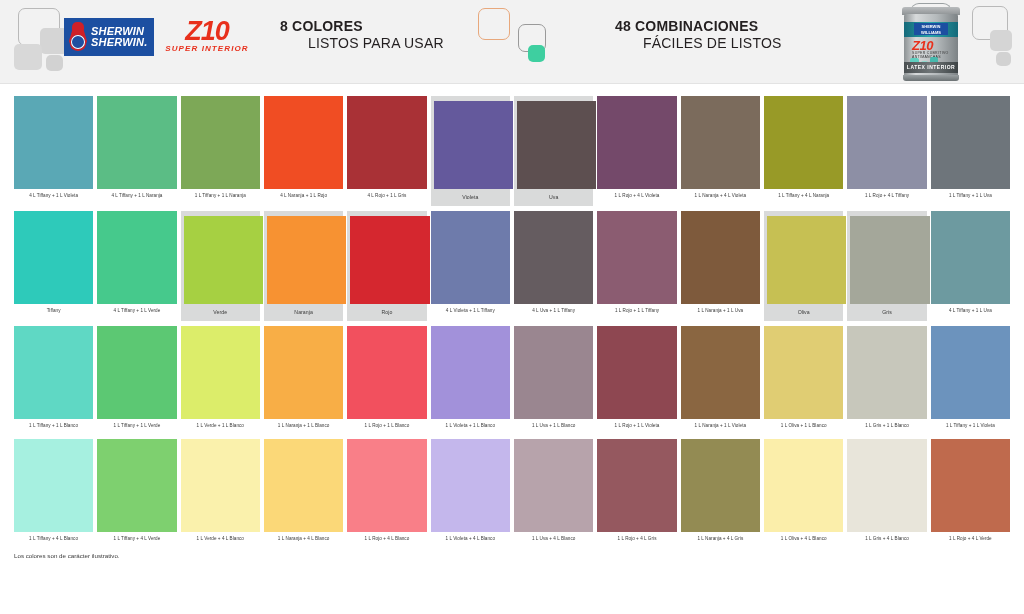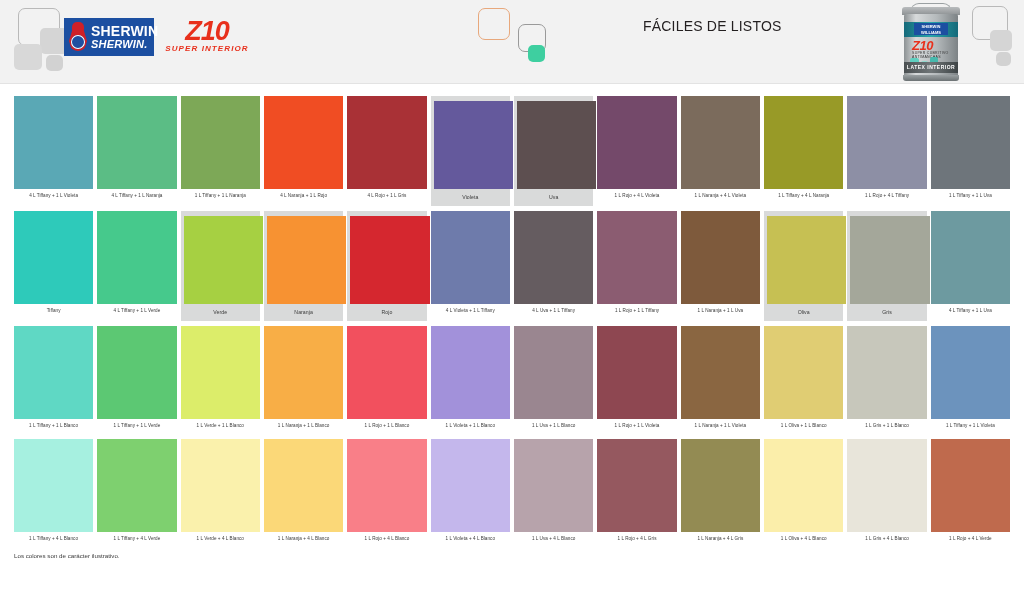--- a/index.html
+++ b/index.html
@@ -58,21 +58,21 @@
     border-radius:0 0 9px 9px;
     clip-path:polygon(20% 0,80% 0,100% 55%,85% 100%,15% 100%,0 55%);
   }
   .sw-globe .world {
     position:absolute; left:3px; top:14px; width:14px; height:14px;
     border-radius:50%; background:#1f4fa0;
     box-shadow:inset 0 0 0 1px #fff;
   }
   .sw-text { color:#fff; line-height:1.02; }
   .sw-text .l1 {
-    font-size:14px; font-weight:bold; 
+    font-size:11px; font-weight:bold; font-style:italic;
     letter-spacing:.2px;
   }
   .sw-text .l2 {
     font-size:11px; font-weight:bold; font-style:italic;
     letter-spacing:.2px;
   }
 
   
   .z10 {
     position:absolute; left:163px; top:18px;
@@ -191,26 +191,31 @@
       <div class="l1">SHERWIN</div>
       <div class="l2">SHERWIN.</div>
     </div>
   </div>
 
   <div class="z10">
     <div class="mark">Z10</div>
     <div class="sub">SUPER INTERIOR</div>
   </div>
 
+  <div class="tagline tag-a">
+    <div class="t1">8 COLORES</div>
+    <div class="t2">LISTOS PARA USAR</div>
+  </div>
 
   <div class="deco deco-outline d5"></div>
   <div class="deco deco-outline d6"></div>
   <div class="deco deco-fill d7"></div>
 
   <div class="tagline tag-b">
+    <div class="t1">48 COMBINACIONES</div>
     <div class="t2">FÁCILES DE LISTOS</div>
   </div>
 
   <div class="can-wrap">
     <div class="can-handle"></div>
     <div class="can-lid"></div>
     <div class="can-body">
       <div class="can-band"></div>
       <div class="can-sw">SHERWIN WILLIAMS</div>
       <div class="can-z10">Z10</div>

